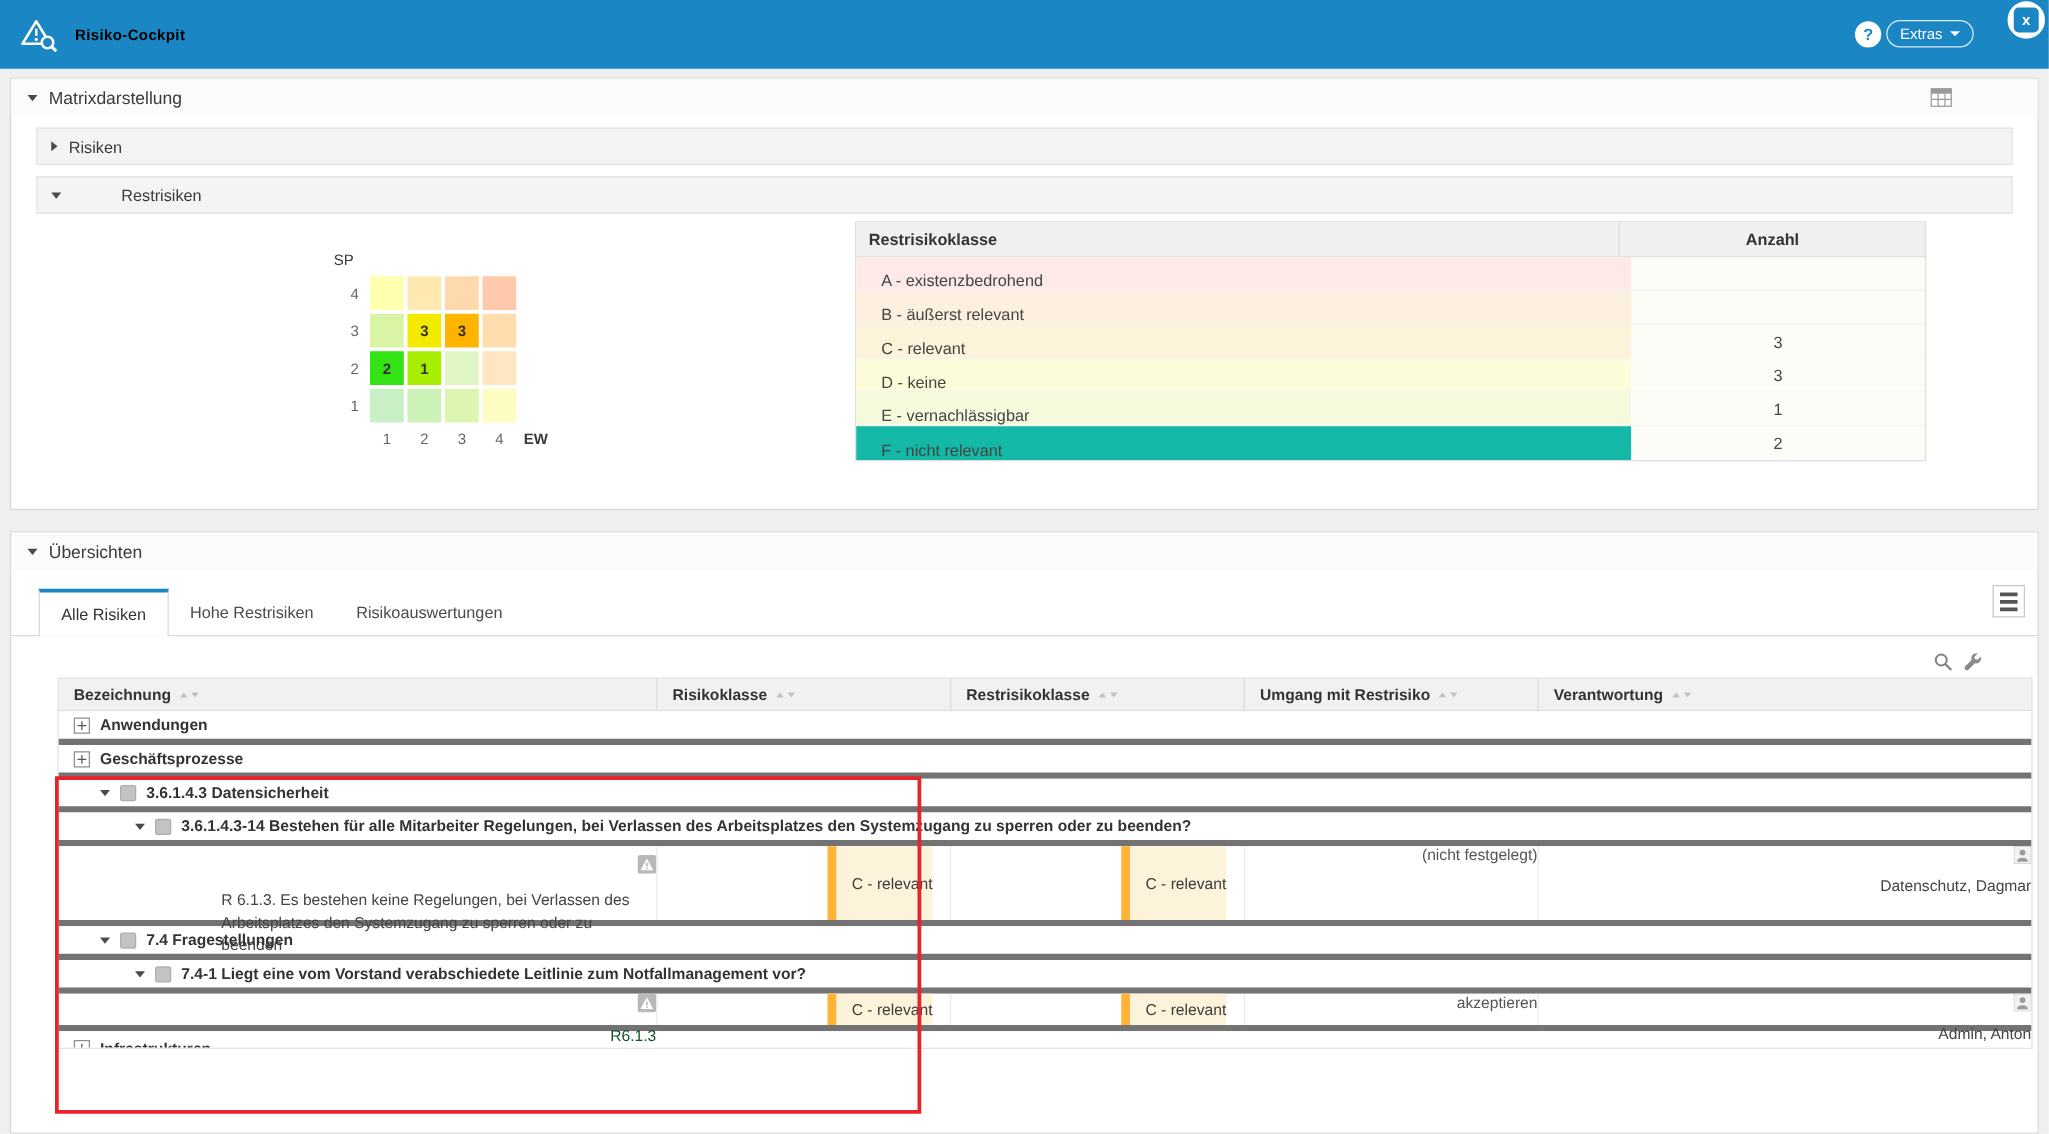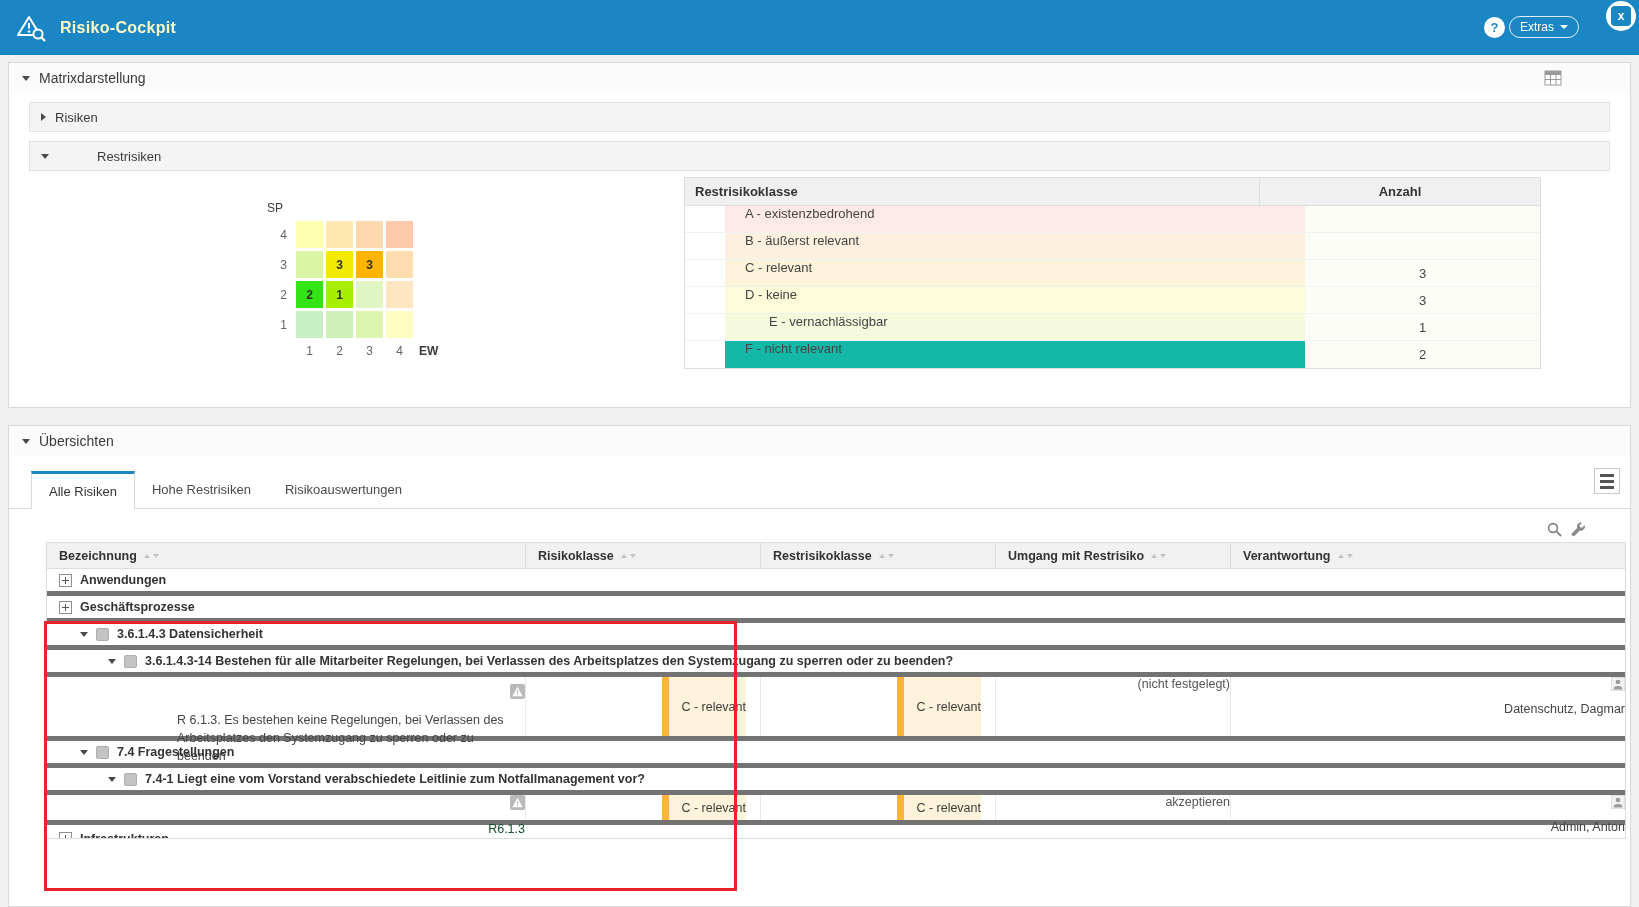--- a/index.html
+++ b/index.html
@@ -8,21 +8,21 @@
     position: relative; overflow: hidden;
     background: #efefef;
     font-family: "Liberation Sans", sans-serif;
     color: #333;
   }
 
   
   .topbar { position:absolute; left:0; top:0; width:1639px; height:55px; background:#1a86c3;
             display:flex; align-items:center; gap:14px; padding:0 16px; }
   .logo { flex:0 0 auto; display:flex; align-items:center; }
-  .topbar .title { color:#fef9c3; font-size:16px; font-weight:bold; letter-spacing:.3px; }
+  .topbar .title { color:#000000; font-size:12px; font-weight:bold; letter-spacing:.3px; }
   .help-btn { position:absolute; right:134px; top:17px; width:21px; height:21px; border-radius:50%;
               background:#fff; color:#1a86c3; font-weight:bold; font-size:13px;
               display:flex; align-items:center; justify-content:center; cursor:pointer; }
   .extras-btn { position:absolute; right:60px; top:16px; height:22px; border:1px solid rgba(255,255,255,.85);
                 border-radius:11px; color:#fff; font-size:12px; display:flex; align-items:center; gap:6px;
                 padding:0 10px; cursor:pointer; }
   .caret-w { width:0; height:0; border-left:4px solid transparent; border-right:4px solid transparent;
              border-top:4px solid #fff; }
   .close-wrap { position:absolute; top:1px; right:3px; width:30px; height:30px; border-radius:50%;
                 background:#fff; display:flex; align-items:center; justify-content:center; z-index:60; }
@@ -56,24 +56,24 @@
   .matrix-xticks { position:absolute; left:287px; top:281px; display:grid;
                    grid-template-columns:repeat(4,27px); column-gap:3px; justify-items:center;
                    font-size:12px; color:#666; }
   .matrix-ew { position:absolute; left:410px; top:281px; font-size:12px; font-weight:bold; color:#3a3a3a; }
 
   
   .rr-table { position:absolute; left:675px; top:114px; width:857px; border:1px solid #ddd; font-size:13px;
               background:#fff; }
   .rr-head { display:flex; height:28px; background:#f0f0f0; border-bottom:1px solid #ddd; font-weight:bold; color:#333; }
   .rr-head .h1 { flex:1; display:flex; align-items:center; padding-left:10px; }
-  .rr-head .h2 { width:281px; display:flex; align-items:center; justify-content:center; border-left:1px solid #ddd; }
+  .rr-head .h2 { width:245px; display:flex; align-items:center; justify-content:center; border-left:1px solid #ddd; }
   .rr-row { display:flex; height:27px; border-bottom:1px solid #f0f0f0; cursor:pointer; }
   .rr-row:last-child { border-bottom:none; }
-  .rr-label-cell { flex:1; display:flex; align-items:flex-start;margin-left:40px; }
+  .rr-label-cell { flex:1; display:flex; align-items:flex-end; }
   .rr-bar { width:8px; }
   .rr-label { display:flex; align-items:center; padding-left:12px; color:#444; }
   .rr-count { width:235px; display:flex; align-items:center; justify-content:center; color:#444; background:#fdfdf8; }
 
   
   .tabs { position:absolute; left:0; right:0; top:45px; height:38px; border-bottom:1px solid #d9d9d9;
           display:flex; align-items:stretch; padding-left:22px; }
   .tab { display:flex; align-items:center; padding:0 17px; font-size:13px; color:#4a4a4a; cursor:pointer; }
   .tab.active { background:#fff; border:1px solid #d9d9d9; border-bottom:none; border-top:3px solid #1a86c3;
                 margin-bottom:-1px; color:#333; }
@@ -239,21 +239,21 @@
       <div class="rr-count">3</div>
     </div>
     <div class="rr-row">
       <div class="rr-label-cell" style="background-color: rgb(253, 252, 218);">
         <div class="rr-bar" style="background-color: rgb(244, 236, 22);"></div>
         <span class="rr-label">D - keine</span>
       </div>
       <div class="rr-count">3</div>
     </div>
     <div class="rr-row">
-      <div class="rr-label-cell" style="background-color: rgb(245, 250, 221); gap: 24px;">
+      <div class="rr-label-cell" style="background-color: rgb(245, 250, 221);">
         <div class="rr-bar" style="background-color: rgb(205, 232, 34);"></div>
         <span class="rr-label">E - vernachlässigbar</span>
       </div>
       <div class="rr-count">1</div>
     </div>
     <div class="rr-row">
       <div class="rr-label-cell" style="background-color: #14b8a6;">
         <div class="rr-bar" style="background-color: rgb(46, 230, 13);"></div>
         <span class="rr-label">F - nicht relevant</span>
       </div>

